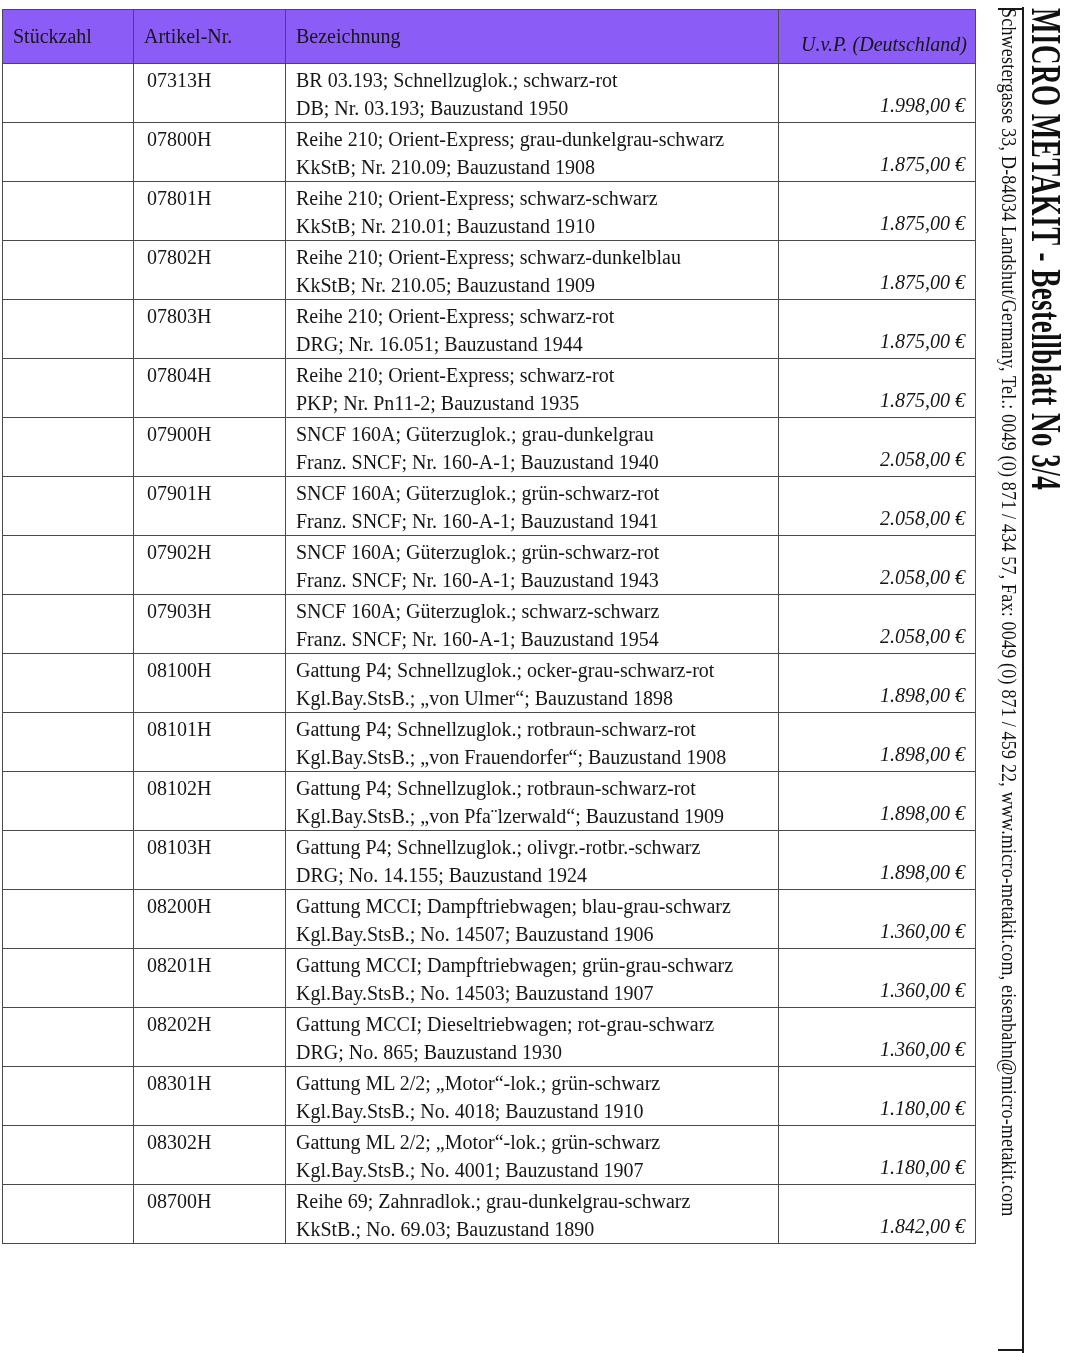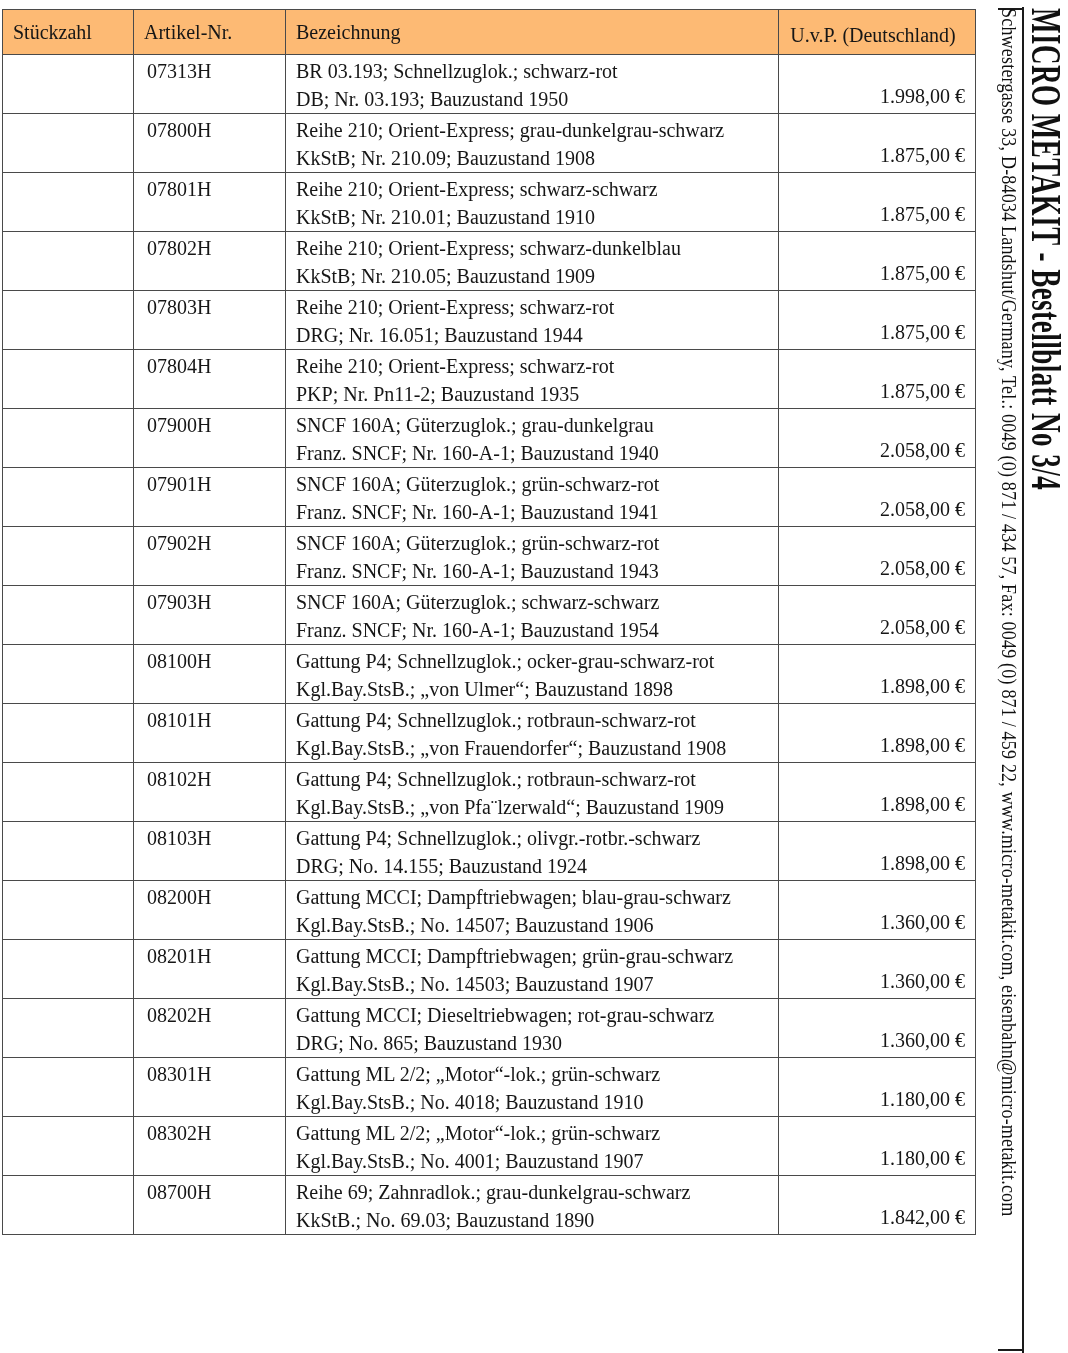--- a/index.html
+++ b/index.html
@@ -25,49 +25,51 @@
     width: 973px;
     border-collapse: collapse;
     table-layout: fixed;
   }
   .order-table th, .order-table td {
     border: 1px solid #4a4a4a;
     font-size: 20px;
     overflow: hidden;
   }
   .order-table thead th {
-    background: #fdba74;
+    background: #8b5cf6;
     height: 37px;
     font-weight: normal;
     text-align: left;
     padding: 0 0 0 10px;
     vertical-align: middle;
   }
   .order-table thead th.h-price {
-    text-align: center;
-    padding: 7px 8px 0 0;
+    text-align: right;
+    padding: 16px 8px 0 0;
+    font-style: italic;
   }
   .order-table tbody tr {
     height: 58.5px;
   }
   td.c-qty { }
   td.c-art {
     vertical-align: top;
     padding: 5px 0 0 13px;
     font-family: Liberation Serif, serif;
   }
   td.c-desc {
     vertical-align: top;
     padding: 2px 0 0 10px;
     line-height: 28px;
   }
   td.c-price {
     vertical-align: bottom;
     text-align: right;
     padding: 0 10px 5px 0;
+    font-style: italic;
   }
 
   
   .side-rule {
     position: absolute;
     left: 1022px;
     top: 7px;
     width: 2px;
     height: 1346px;
     background: #1a1a1a;

